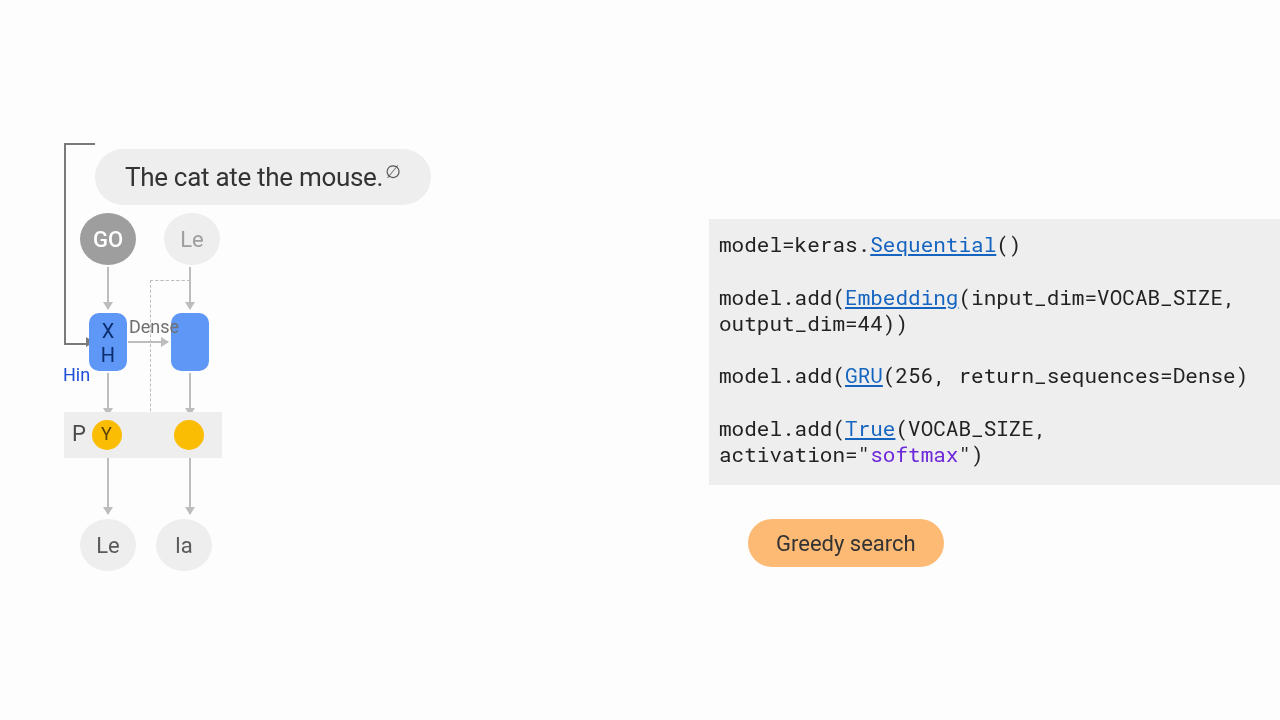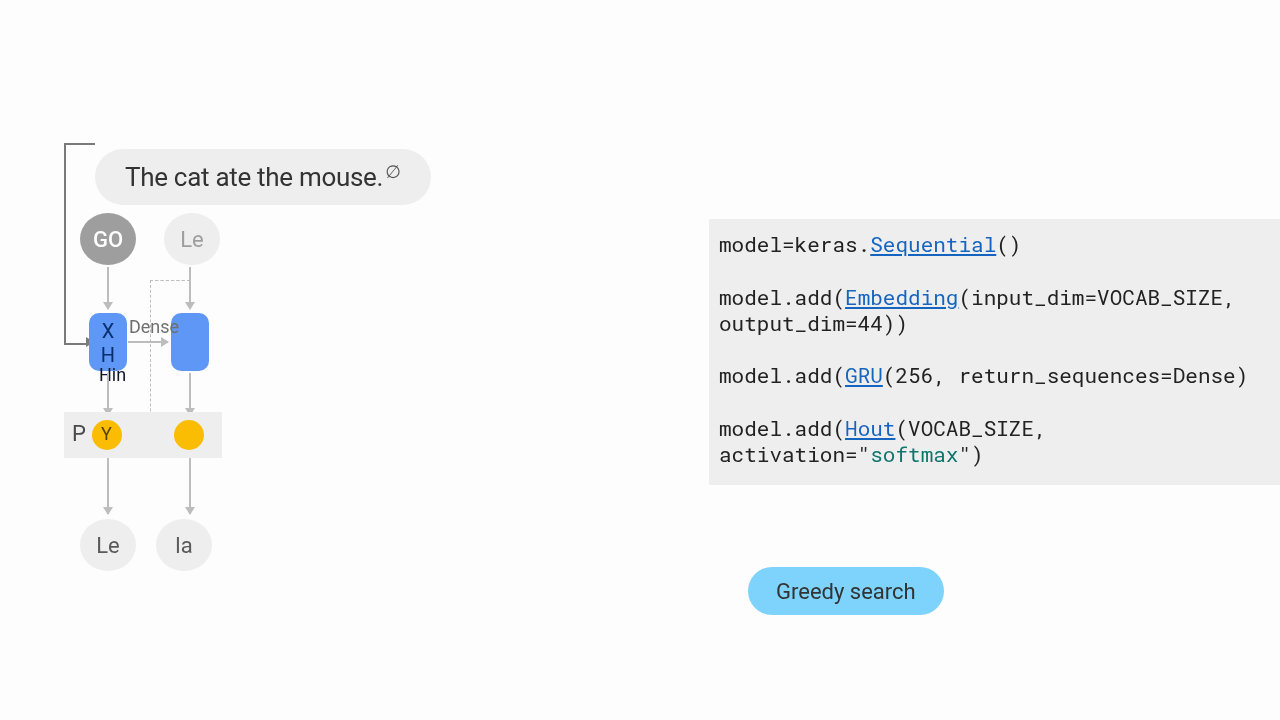--- a/index.html
+++ b/index.html
@@ -170,21 +170,21 @@
     border-left: 8px solid #bdbdbd;
   }
   .lbl-hout {
     position: absolute;
     left: 129px; top: 316px;
     font-size: 18px; color: #6f6f6f;
   }
   .lbl-hin {
     position: absolute;
     left: 63px; top: 364px;
-    font-size: 18px; color: #0f172a; margin-left: 36px;
+    font-size: 18px; color: #1d4ed8;
   }
 
   
   .p-band {
     position: absolute;
     left: 64px; top: 412px;
     width: 158px; height: 46px;
     background: #eeeeee;
   }
   .p-label {
@@ -239,37 +239,36 @@
     width: 571px;
     padding: 12px 10px 18px 10px;
     background: #eeeeee;
     font-family: "Roboto Mono", ui-monospace, Menlo, Consolas, monospace;
     font-size: 21px;
     line-height: 1.25;
     color: #222;
     white-space: pre-wrap;
   }
   .code-block .kw  { color: #1565c0; text-decoration: underline; }
-  .code-block .str { color: #0f766e; }
+  .code-block .str { color: #6d28d9; }
 
   .greedy-btn {
     position: absolute;
     left: 748px;
     top: 519px;
     height: 48px;
     padding: 16px 28px;
-    background: #7dd3fc;
+    background: #fdba74;
     border: none;
     border-radius: 24px;
     font-size: 22px;
     color: #333;
     font-family: inherit;
     display: flex;
     align-items: center;
-    margin-top: 48px;
   }
 </style>
 </head>
 <body>
 
 <div id="diagram">
 
   <div class="input-pill">
     <span>The cat ate the mouse.</span>
     <span class="eos">∅</span>
@@ -322,17 +321,17 @@
   </div>
 
 </div>
 
 <div class="code-block"><span>model=keras.</span><span class="kw">Sequential</span><span>()</span>
 
 <span>model.add(</span><span class="kw">Embedding</span><span>(input_dim=VOCAB_SIZE, output_dim=44))</span>
 
 <span>model.add(</span><span class="kw">GRU</span><span>(256, return_sequences=Dense)</span>
 
-<span>model.add(</span><span class="kw">Hout</span><span>(VOCAB_SIZE, activation="</span><span class="str">softmax</span><span>")</span></div>
+<span>model.add(</span><span class="kw">True</span><span>(VOCAB_SIZE, activation="</span><span class="str">softmax</span><span>")</span></div>
 
 <button class="greedy-btn">
   <span>Greedy search</span>
 </button>
 
 </body></html>

